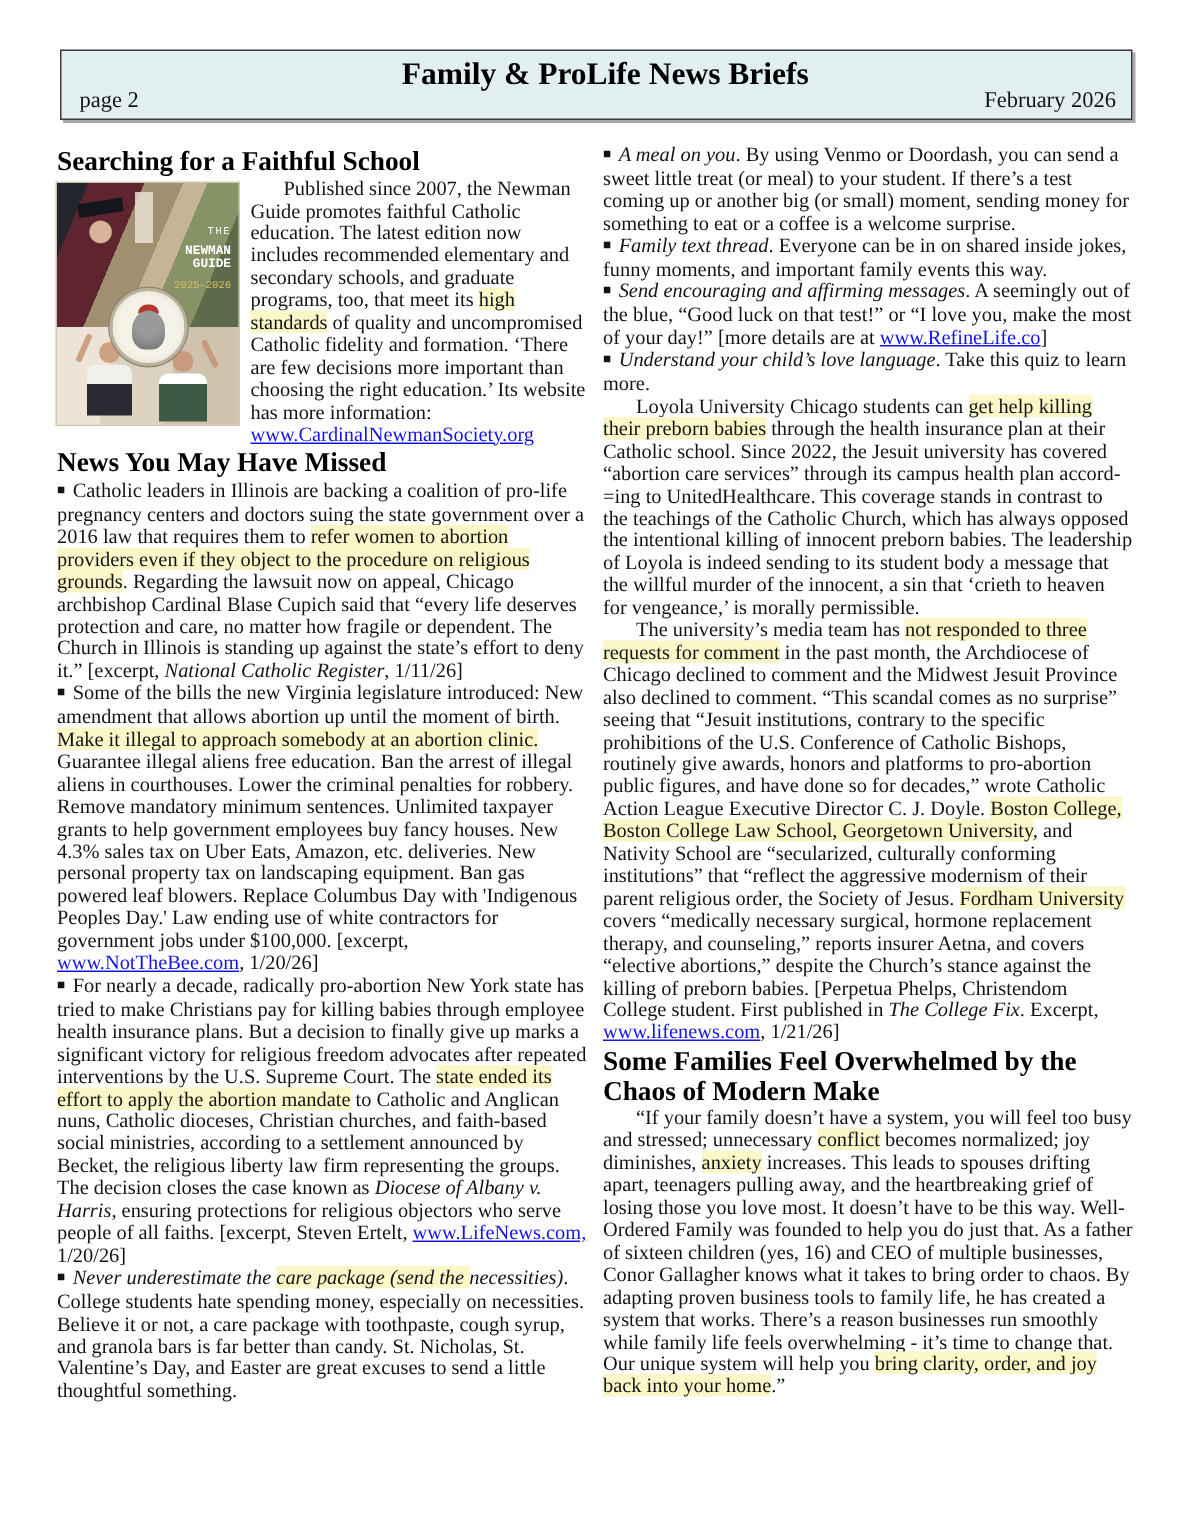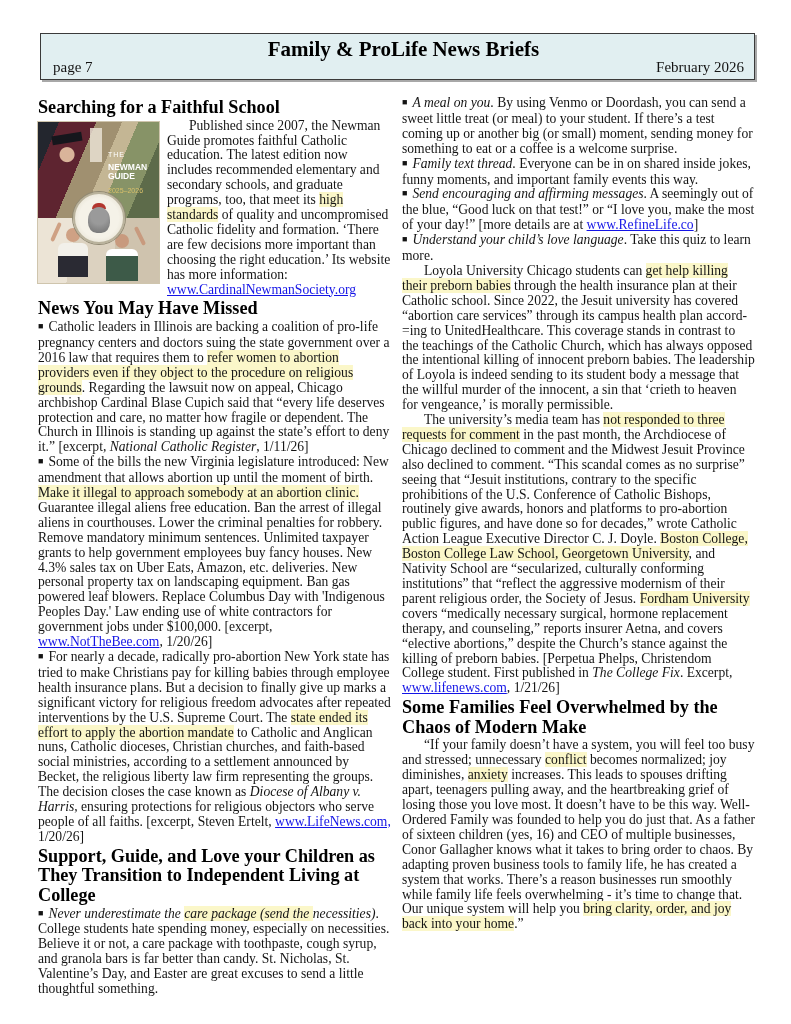--- a/index.html
+++ b/index.html
@@ -45,22 +45,22 @@
   }
   .cover-cap{
     position:absolute;top:12px;left:14px;width:30px;height:9px;
     background:#15161c;transform:rotate(-9deg);
   }
   .cover-tower{
     position:absolute;top:6px;left:52px;width:12px;height:34px;
     background:#e9e2d2;opacity:.85;
   }
   .cover-title{
-    position:absolute;top:26px;right:5px;width:46px;text-align:left;
-    color:#fff;font-family:Liberation Sans, sans-serif;
+    position:absolute;top:26px;right:5px;width:46px;text-align:right;
+    color:#fff;font-family:Liberation Mono, monospace;
   }
   .cover-title .t1{font-size:7px;letter-spacing:1px;}
   .cover-title .t2{font-size:8.5px;font-weight:bold;line-height:9.5px;}
   .cover-title .t3{font-size:7px;color:#d9c06a;margin-top:2px;}
   .cover-seal{
     position:absolute;left:50%;top:96px;transform:translate(-50%,-50%);
     width:48px;height:48px;border-radius:50%;
     background:radial-gradient(circle,#f5f2e8 0 58%,#ddd6c4 100%);
     border:2px solid #b9b29c;box-shadow:0 0 0 1px #8f8872;
   }
@@ -89,21 +89,21 @@
   .boy .head{background:#c89a7e;}
   .boy .body{width:32px;height:32px;margin:1px auto 0;border-radius:6px 6px 0 0;
     background:linear-gradient(#ffffff 0 22%,#3d5a48 22%);}
   .boy .arm{right:-2px;top:-8px;transform:rotate(-26deg);background:#c89a7e;}
 </style>
 </head>
 <body>
 
 <div class="header-box">
   <div class="hdr-title">Family &amp; ProLife News Briefs</div>
-  <div class="hdr-page">page 7</div>
+  <div class="hdr-page">page 2</div>
   <div class="hdr-date">February 2026</div>
 </div>
 
 <div class="cols">
   <div class="col">
       <h2 class="sec-h">Searching for a Faithful School</h2>
       <span class="cover">
     <span class="cover-top">
       <span class="cover-cap"></span>
       <span class="cover-tower"></span>
@@ -128,21 +128,20 @@
     <span class="cover-seal">
       <span class="seal-hat"></span>
       <span class="seal-bust"></span>
     </span>
   </span>
       <p class="ind"><span class="">Published since 2007, the Newman Guide promotes faithful Catholic education. The latest edition now includes recommended elementary and secondary schools, and graduate programs, too, that meet its </span><span class="hl">high standards</span><span class=""> of quality and uncompromised Catholic fidelity and formation. ‘There are few decisions more important than choosing the right education.’ Its website has more information: </span><a class="lnk" href="#">www.CardinalNewmanSociety.org</a></p>
       <h2 class="sec-h">News You May Have Missed</h2>
       <p><span class="bm">■</span><span class="">Catholic leaders in Illinois are backing a coalition of pro-life pregnancy centers and doctors suing the state government over a 2016 law that requires them to </span><span class="hl">refer women to abortion providers even if they object to the procedure on religious grounds</span><span class="">. Regarding the lawsuit now on appeal, Chicago archbishop Cardinal Blase Cupich said that “every life deserves protection and care, no matter how fragile or dependent. The Church in Illinois is standing up against the state’s effort to deny it.” [excerpt, </span><span class="it">National Catholic Register</span><span class="">, 1/11/26]</span></p>
       <p><span class="bm">■</span><span class="">Some of the bills the new Virginia legislature introduced: New amendment that allows abortion up until the moment of birth.  </span><span class="hl">Make it illegal to approach somebody at an abortion clinic.</span><span class="">  Guarantee illegal aliens free education.  Ban the arrest of illegal aliens in courthouses.  Lower the criminal penalties for robbery. Remove mandatory minimum sentences.  Unlimited taxpayer grants to help government employees buy fancy houses.  New 4.3% sales tax on Uber Eats, Amazon, etc. deliveries. New personal property tax on landscaping equipment.  Ban gas powered leaf blowers.  Replace Columbus Day with 'Indigenous Peoples Day.'  Law ending use of white contractors for government jobs under $100,000. [excerpt, </span><a class="lnk" href="#">www.NotTheBee.com</a><span class="">, 1/20/26]</span></p>
       <p><span class="bm">■</span><span class="">For nearly a decade, radically pro-abortion New York state has tried to make Christians pay for killing babies through employee health insurance plans. But a decision to finally give up marks a significant victory for religious freedom advocates after repeated interventions by the U.S. Supreme Court. The </span><span class="hl">state ended its effort to apply the abortion mandate</span><span class=""> to Catholic and Anglican nuns, Catholic dioceses, Christian churches, and faith-based social ministries, according to a settlement announced by Becket, the religious liberty law firm representing the groups. The decision closes the case known as </span><span class="it">Diocese of Albany v. Harris</span><span class="">, ensuring protections for religious objectors who serve people of all faiths. [excerpt, Steven Ertelt, </span><a class="lnk" href="#">www.LifeNews.com,</a><span class=""> 1/20/26]</span></p>
-      <h2 class="sec-h">Support, Guide, and Love your Children as They Transition to Independent Living at College</h2>
       <p><span class="bm">■</span><span class="it">Never underestimate the </span><span class="it hl">care package (send the </span><span class="it">necessities)</span><span class="">. College students hate spending money, especially on necessities. Believe it or not, a care package with toothpaste, cough syrup, and granola bars is far better than candy. St. Nicholas, St. Valentine’s Day, and Easter are great excuses to send a little thoughtful something.</span></p>
     </div>
   <div class="col">
       <p><span class="bm">■</span><span class="it">A meal on you</span><span class="">. By using Venmo or Doordash, you can send a sweet little treat (or meal) to your student. If there’s a test coming up or another big (or small) moment, sending money for something to eat or a coffee is a welcome surprise.</span></p>
       <p><span class="bm">■</span><span class="it">Family text thread</span><span class="">. Everyone can be in on shared inside jokes, funny moments, and important family events this way.</span></p>
       <p><span class="bm">■</span><span class="it">Send encouraging and affirming messages</span><span class="">. A seemingly out of the blue, “Good luck on that test!” or “I love you, make the most of your day!” [more details are at </span><a class="lnk" href="#">www.RefineLife.co</a><span class="">]</span></p>
       <p><span class="bm">■</span><span class="it">Understand your child’s love language</span><span class="">. Take this quiz to learn more.</span></p>
       <p class="ind"><span class="">Loyola University Chicago students can </span><span class="hl">get help killing their preborn babies</span><span class=""> through the health insurance plan at their Catholic school. Since 2022, the Jesuit university has covered “abortion care services” through its campus health plan accord-=ing to UnitedHealthcare. This coverage stands in contrast to the teachings of the Catholic Church, which has always opposed the intentional killing of innocent preborn babies. The leadership of Loyola is indeed sending to its student body a message that the willful murder of the innocent, a sin that ‘crieth to heaven for vengeance,’ is morally permissible.</span></p>
       <p class="ind"><span class="">The university’s media team has </span><span class="hl">not responded to three requests for comment</span><span class=""> in the past month, the Archdiocese of Chicago declined to comment and the Midwest Jesuit Province also declined to comment. “This scandal comes as no surprise” seeing that “Jesuit institutions, contrary to the specific prohibitions of the U.S. Conference of Catholic Bishops, routinely give awards, honors and platforms to pro-abortion public figures, and have done so for decades,” wrote Catholic Action League Executive Director C. J. Doyle. </span><span class="hl">Boston College, Boston College Law School, Georgetown University</span><span class="">, and Nativity School are “secularized, culturally conforming institutions” that “reflect the aggressive modernism of their parent religious order, the Society of Jesus. </span><span class="hl">Fordham University</span><span class=""> covers “medically necessary surgical, hormone replacement therapy, and counseling,” reports insurer Aetna, and covers “elective abortions,” despite the Church’s stance against the killing of preborn babies. [Perpetua Phelps, Christendom College student. First published in </span><span class="it">The College Fix</span><span class="">. Excerpt, </span><a class="lnk" href="#">www.lifenews.com</a><span class="">, 1/21/26]</span></p>
       <h2 class="sec-h">Some Families Feel Overwhelmed by the Chaos of Modern Make</h2>

